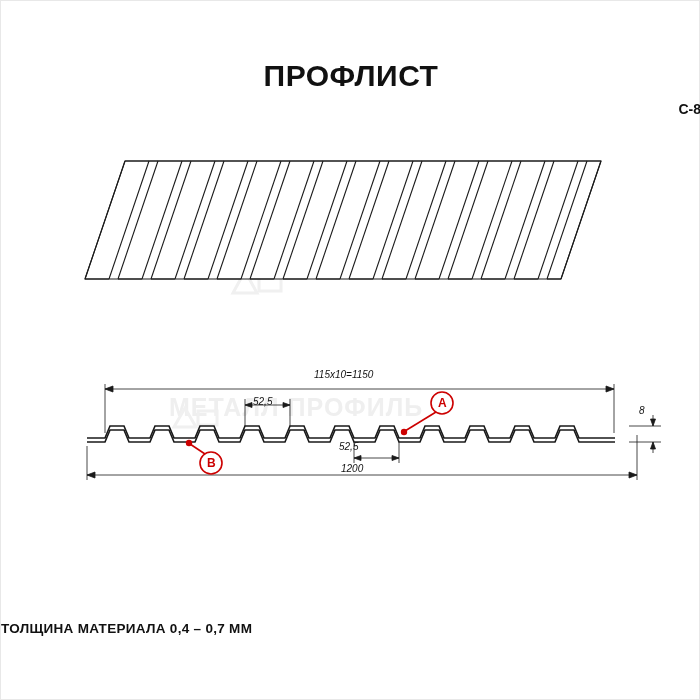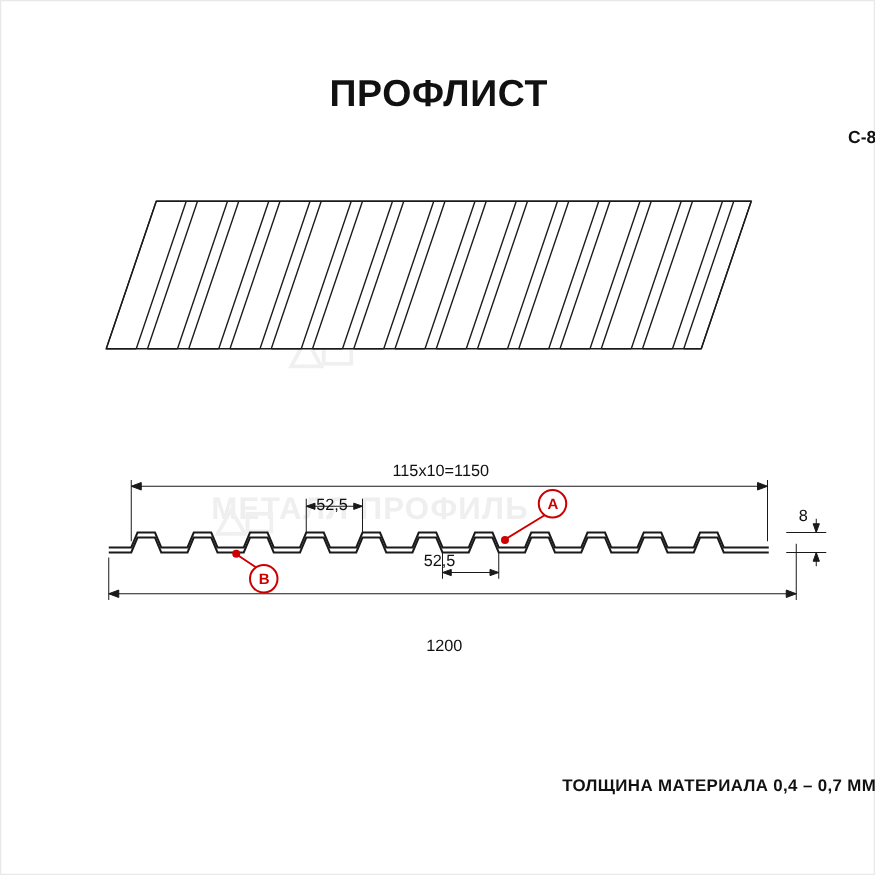--- a/index.html
+++ b/index.html
@@ -40,21 +40,21 @@
     text-align: right;
     font-size: 14px;
     font-weight: bold;
     color: #111;
   }
   .footer-note {
     position: absolute;
     top: 620px;
     left: 0;
     width: 700px;
-    text-align: right;
+    text-align: left;
     font-size: 13.5px;
     font-weight: bold;
     letter-spacing: 0.3px;
     color: #111;
   }
   .art {
     position: absolute;
     top: 0;
     left: 0;
   }
@@ -76,23 +76,24 @@
     top: 392px;
     left: 168px;
     font-size: 25px;
   }
   .wm-logo {
     position: absolute;
     color: #f0f0f0;
   }
   .dim-label {
     position: absolute;
-    font-size: 13px;
+    font-size: 10px;
     color: #111;
     white-space: nowrap;
+    font-style: italic;
   }
   .callout-label {
     position: absolute;
     font-size: 12px;
     font-weight: bold;
     color: #cc0000;
   }
 </style>
 </head>
 <body>
@@ -251,20 +252,20 @@
     <g stroke="#cc0000" stroke-width="1.6" fill="none">
       <circle cx="210" cy="462" r="11"></circle>
       <path d="M204 453 L189 443"></path>
       <circle cx="188" cy="442" r="3.2" fill="#cc0000" stroke="none"></circle>
     </g>
   </svg>
 
   <div class="dim-label" style="top:368px; left:313px;">115x10=1150</div>
   <div class="dim-label" style="top:395px; left:252px;">52,5</div>
   <div class="dim-label" style="top:440px; left:338px;">52,5</div>
-  <div class="dim-label" style="top:462px; left:340px;margin-top:46px;">1200</div>
+  <div class="dim-label" style="top:462px; left:340px;">1200</div>
   <div class="dim-label" style="top:404px; left:638px;">8</div>
 
   <div class="callout-label" style="top:395px; left:437px;">A</div>
   <div class="callout-label" style="top:455px; left:206px;">B</div>
 
   <div class="footer-note">ТОЛЩИНА МАТЕРИАЛА 0,4 – 0,7 ММ</div>
 </div>
 
 </body></html>

